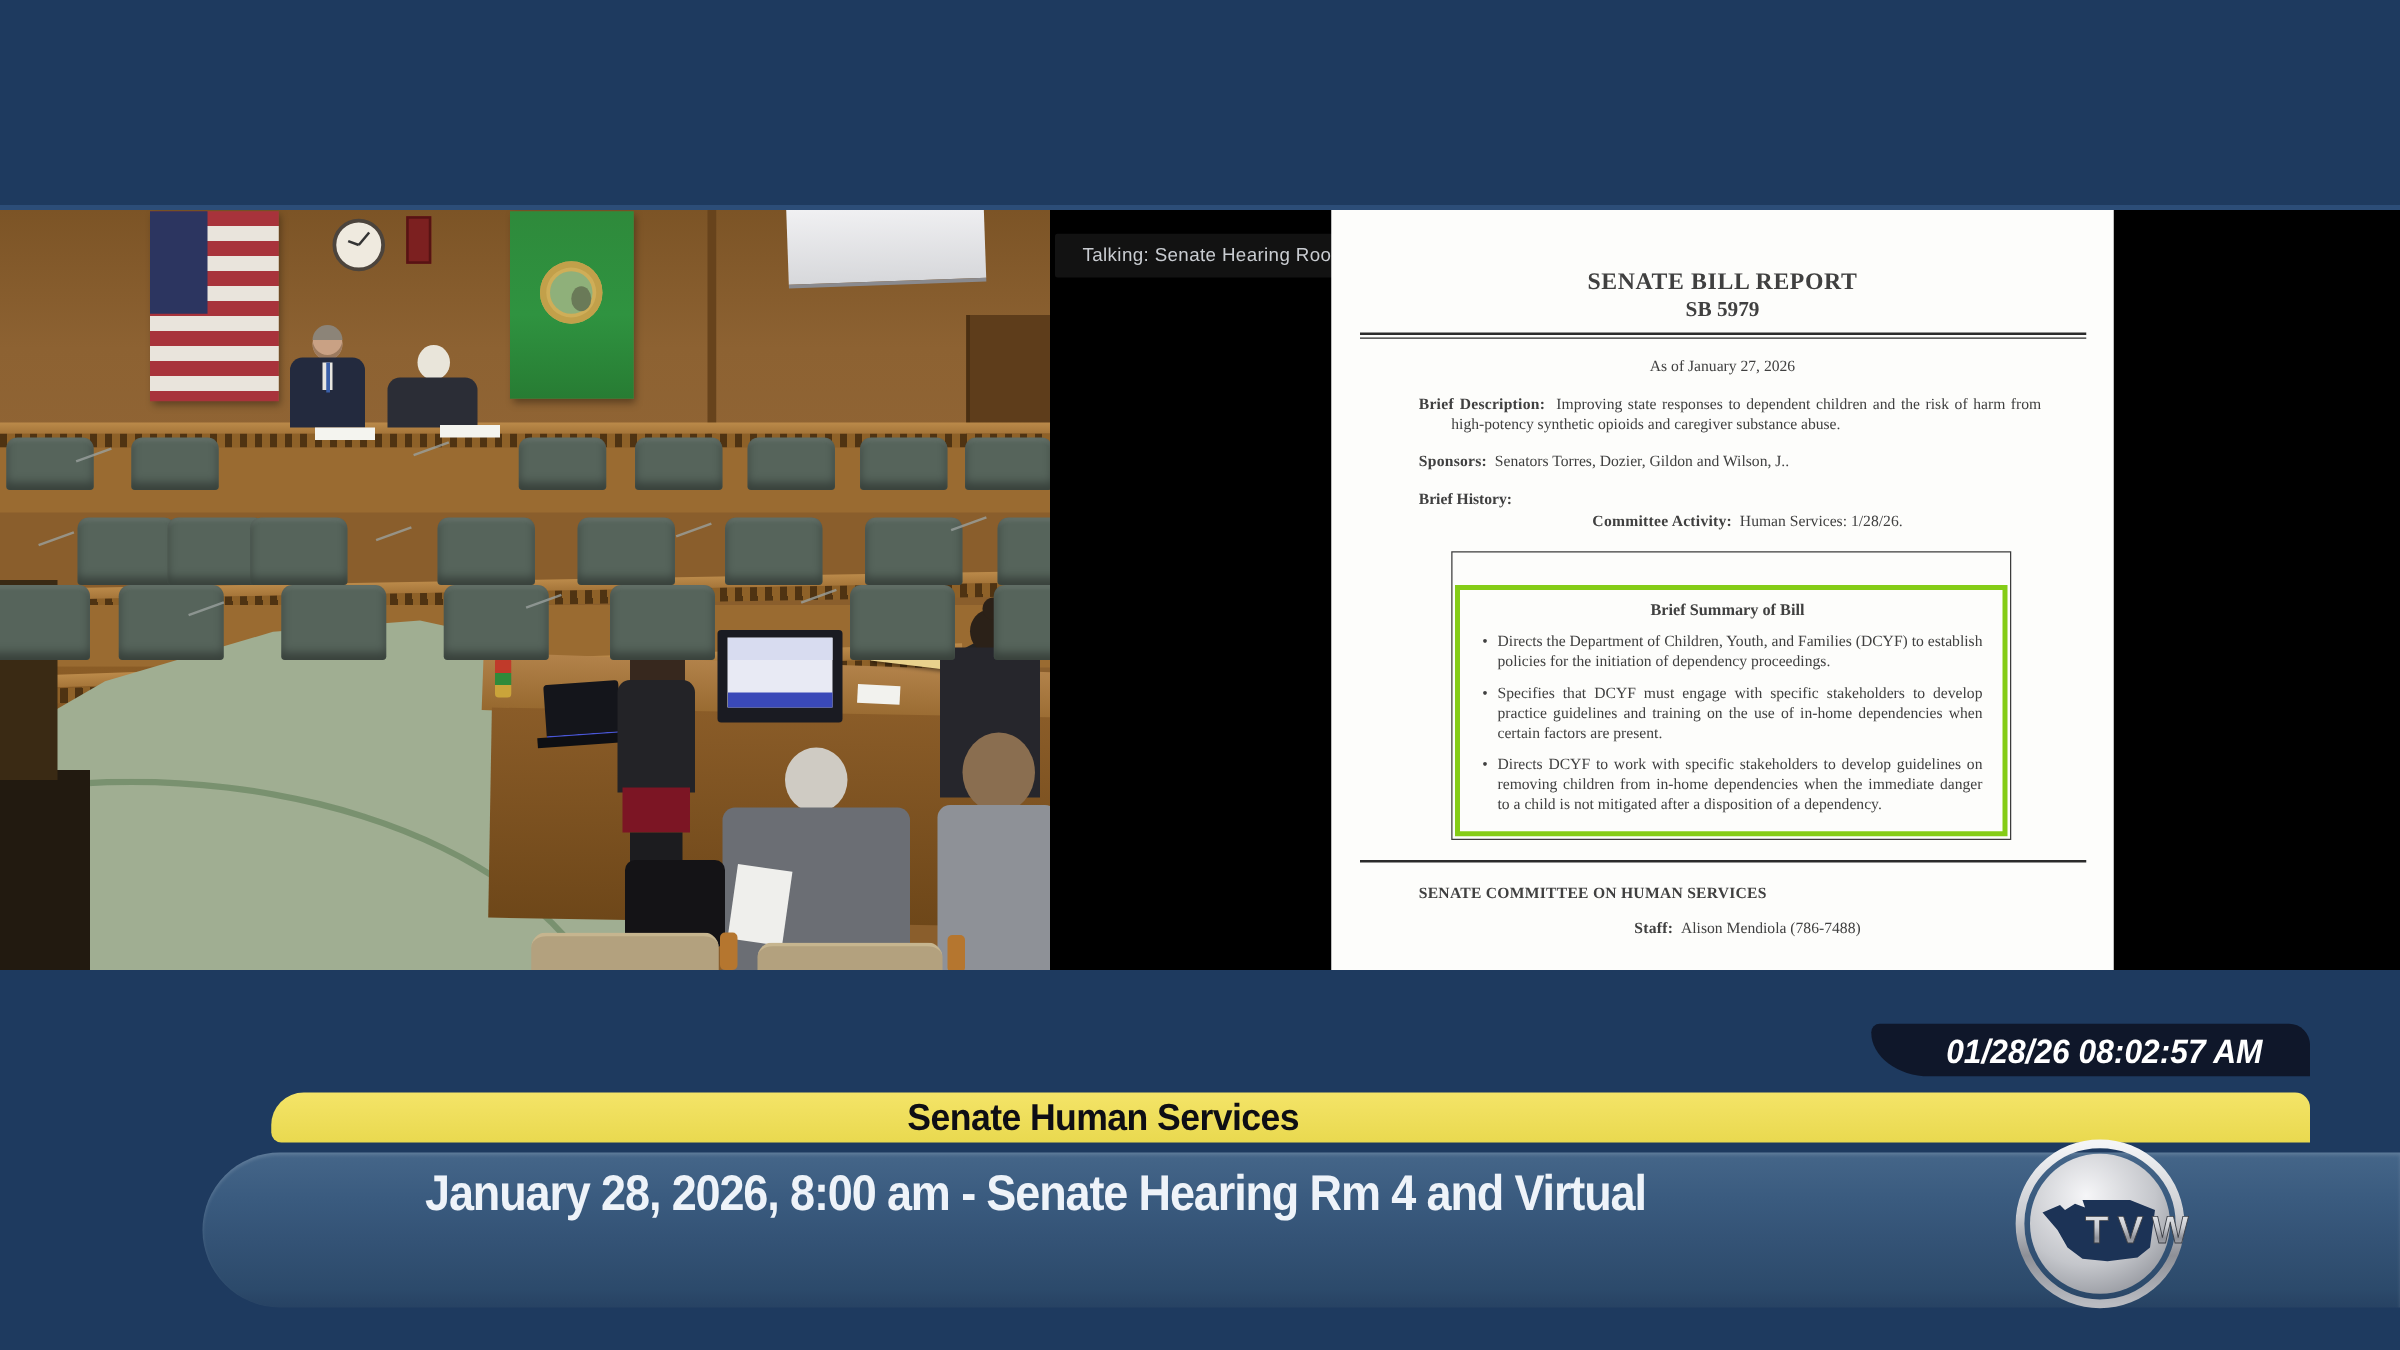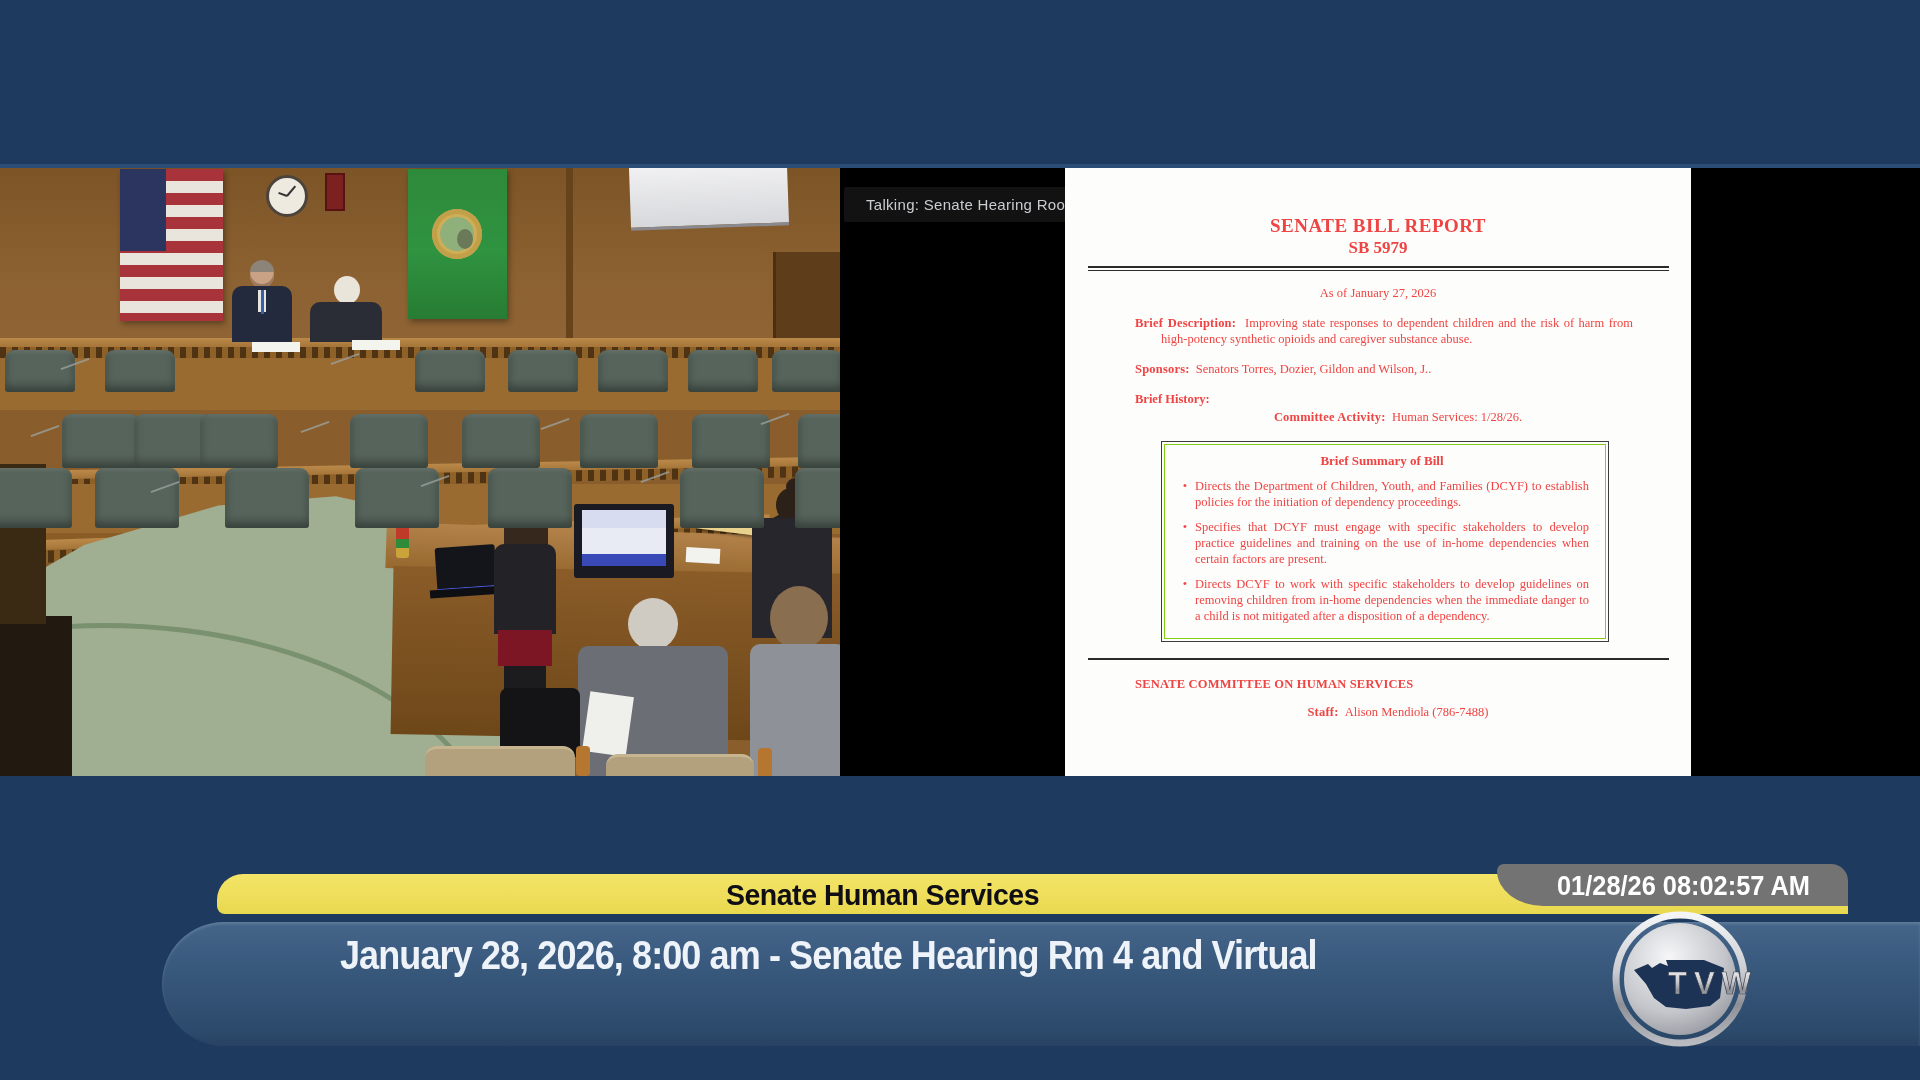--- a/index.html
+++ b/index.html
@@ -82,46 +82,46 @@
   .dark-corner { position:absolute; left:0; top:448px; width:72px; height:160px; background:#221a10; }
   .left-deskend { position:absolute; left:0; top:296px; width:46px; height:160px; background:#3a2a14; }
 
   
   #share { position:absolute; left:840px; top:0; width:1080px; height:608px; background:#000; }
   #talking-label { position:absolute; left:4px; top:19px; width:248px; height:35px; background:#121212;
     color:#c9ccd1; font-size:15px; line-height:35px; padding-left:22px; border-radius:2px;
     letter-spacing:.3px; white-space:nowrap; }
 
   #doc-page { position:absolute; left:225px; top:0; width:626px; height:608px; background:#fdfdfb;
-    color:#ef4444; font-family:"Liberation Serif", serif; font-size:12.5px; line-height:16px; overflow:hidden; }
+    color:#404040; font-family:"Liberation Serif", serif; font-size:12.5px; line-height:16px; overflow:hidden; }
   #doc-page .center { text-align:center; }
   #doc-title { font-size:19px; font-weight:bold; letter-spacing:.5px; padding-top:50px; }
   #doc-bill { font-size:17px; font-weight:bold; margin-top:6px; }
   .drule { height:5px; border-top:2px solid #2b2b2b; border-bottom:1px solid #2b2b2b; margin:10px 22px 0 23px; }
   .drule2 { height:4px; border-top:2px solid #2b2b2b; margin:16px 22px 0 23px; }
   #doc-asof { margin-top:14px; }
   .doc-par { margin:14px 58px 0 70px; text-align:justify; padding-left:26px; text-indent:-26px; }
   .doc-par b, .doc-ind b { letter-spacing:.2px; }
   .doc-label-line { margin:14px 58px 0 70px; font-weight:bold; }
   .doc-ind { margin:2px 58px 0 98px; text-align:center; }
   #sum-box { margin:16px 0 0 96px; width:448px; border:1px solid #3c3c3c; padding:2px; background:#fdfdfb; }
-  #sum-box-in { border:1px solid #84cc16; padding:8px 16px 14px 10px; }
+  #sum-box-in { border:4px solid #84cc16; padding:8px 16px 14px 10px;margin-top:24px; }
   #sum-head { text-align:center; font-weight:bold; font-size:13px; margin-bottom:8px; }
   .sum-bullet { display:flex; margin-top:9px; }
   .sum-bullet .bm { width:20px; flex:0 0 20px; text-align:center; }
   .sum-bullet .bt { flex:1; text-align:justify; }
   #committee-heading { margin:14px 58px 0 70px; font-weight:bold; letter-spacing:.2px; }
 
   
   #yellow-bar { position:absolute; left:217px; top:874px; width:1631px; height:40px;
     background:linear-gradient(180deg,#f4e468,#e9d94f); border-radius:26px 12px 0 8px; }
   #committee-name { position:absolute; left:0; right:300px; top:0; height:40px; line-height:41px;
     text-align:center; color:#0e0e14; font-size:30px; font-weight:bold; transform:scaleX(.95); letter-spacing:-.5px; }
-  #timestamp-box { position:absolute; left:1497px; top:864px; width:351px; height:42px; background:#737373;
-    border-radius:8px 20px 0 10px; border-bottom-left-radius:55px 42px; }
+  #timestamp-box { position:absolute; left:1497px; top:819px; width:351px; height:42px; background:#0f172a;
+    border-radius:8px 20px 0 10px; border-bottom-left-radius:55px 42px;font-style:italic; }
   #timestamp { position:absolute; left:30px; right:8px; top:0; height:42px; line-height:44px; text-align:center;
     color:#fff; font-size:27px; font-weight:bold; transform:scaleX(.94); letter-spacing:0; white-space:nowrap; }
 
   #blue-banner { position:absolute; left:162px; top:922px; width:1758px; height:124px;
     border-radius:62px 0 0 62px;
     background:linear-gradient(180deg,#456689 0%,#3a5b7f 30%,#345376 55%,#2c4a6b 88%,#274263 100%);
     box-shadow:inset 0 2px 3px rgba(255,255,255,.15); }
   #session-line { position:absolute; left:178px; top:6px; height:52px; line-height:54px; color:#eef3f9;
     font-size:40px; font-weight:bold; transform:scaleX(.9); transform-origin:left; letter-spacing:-1px; white-space:nowrap; }
   #ticker-row { position:absolute; left:56px; top:64px; height:52px; display:flex; align-items:center; gap:26px;

